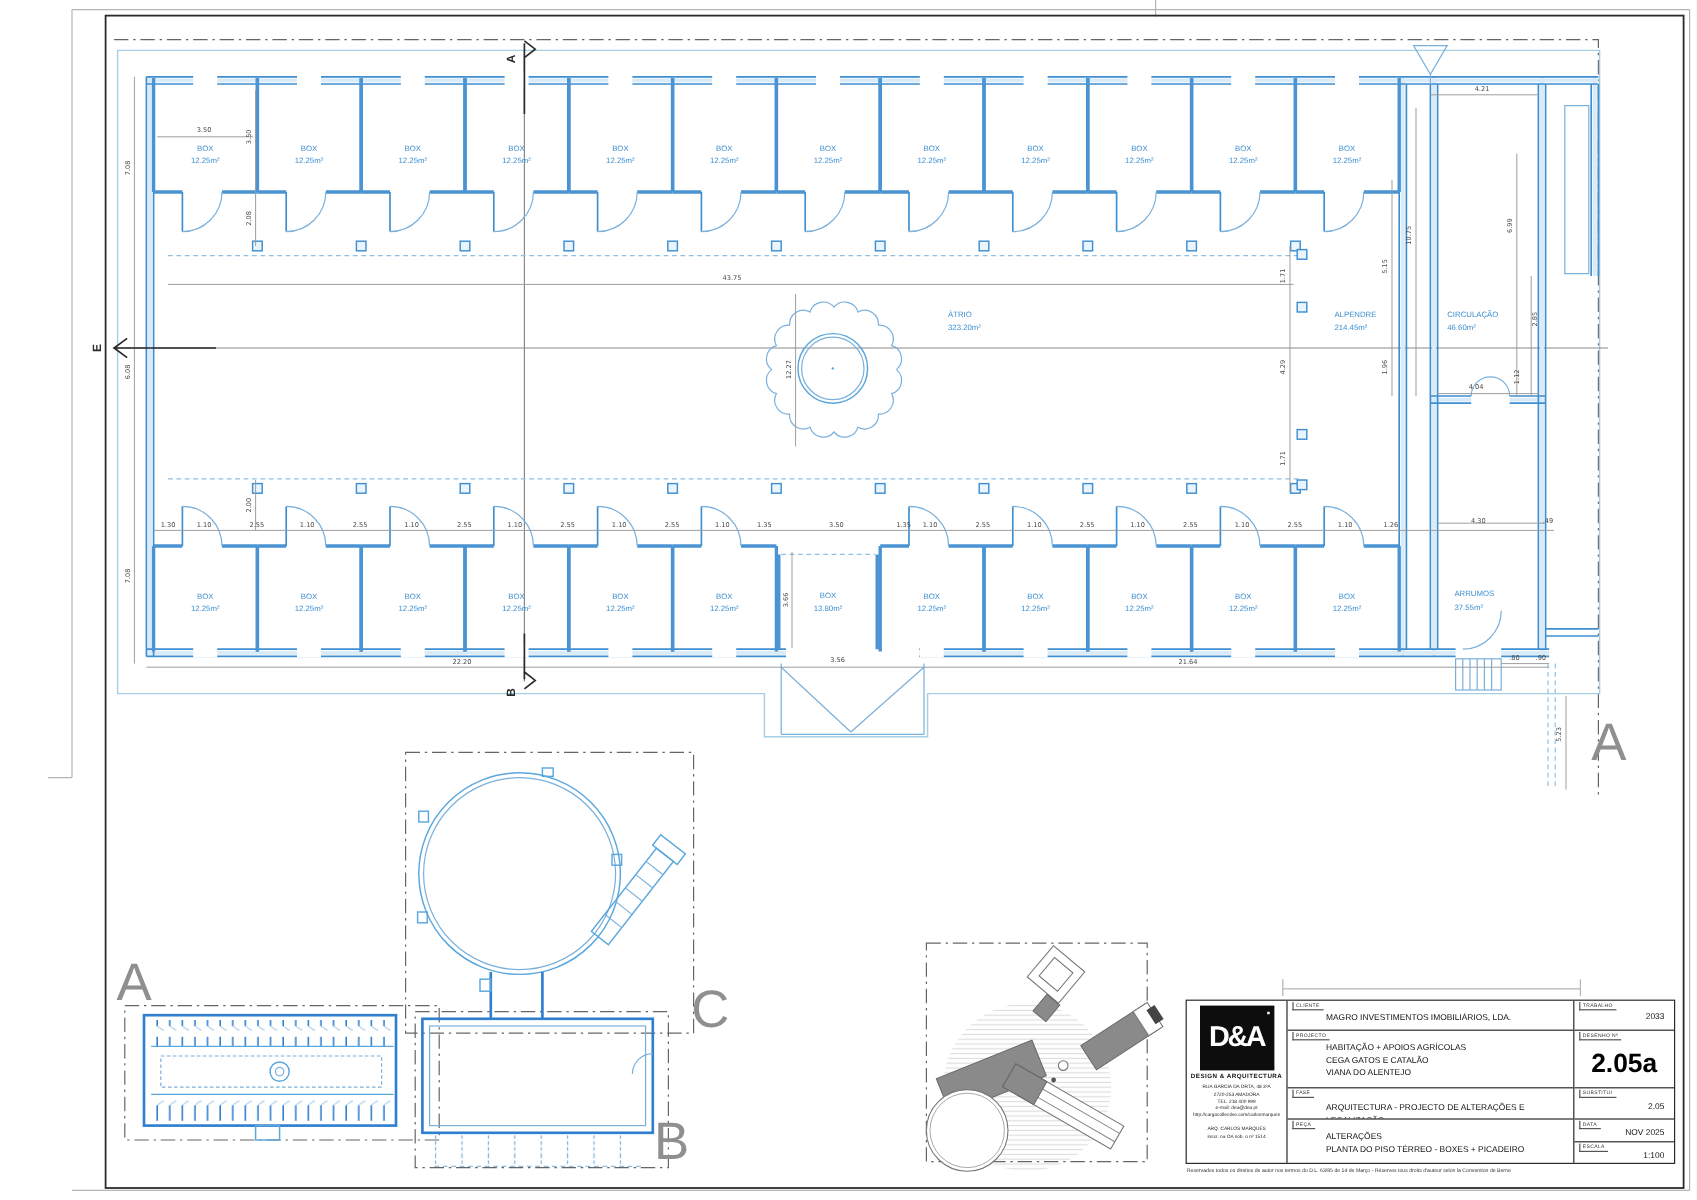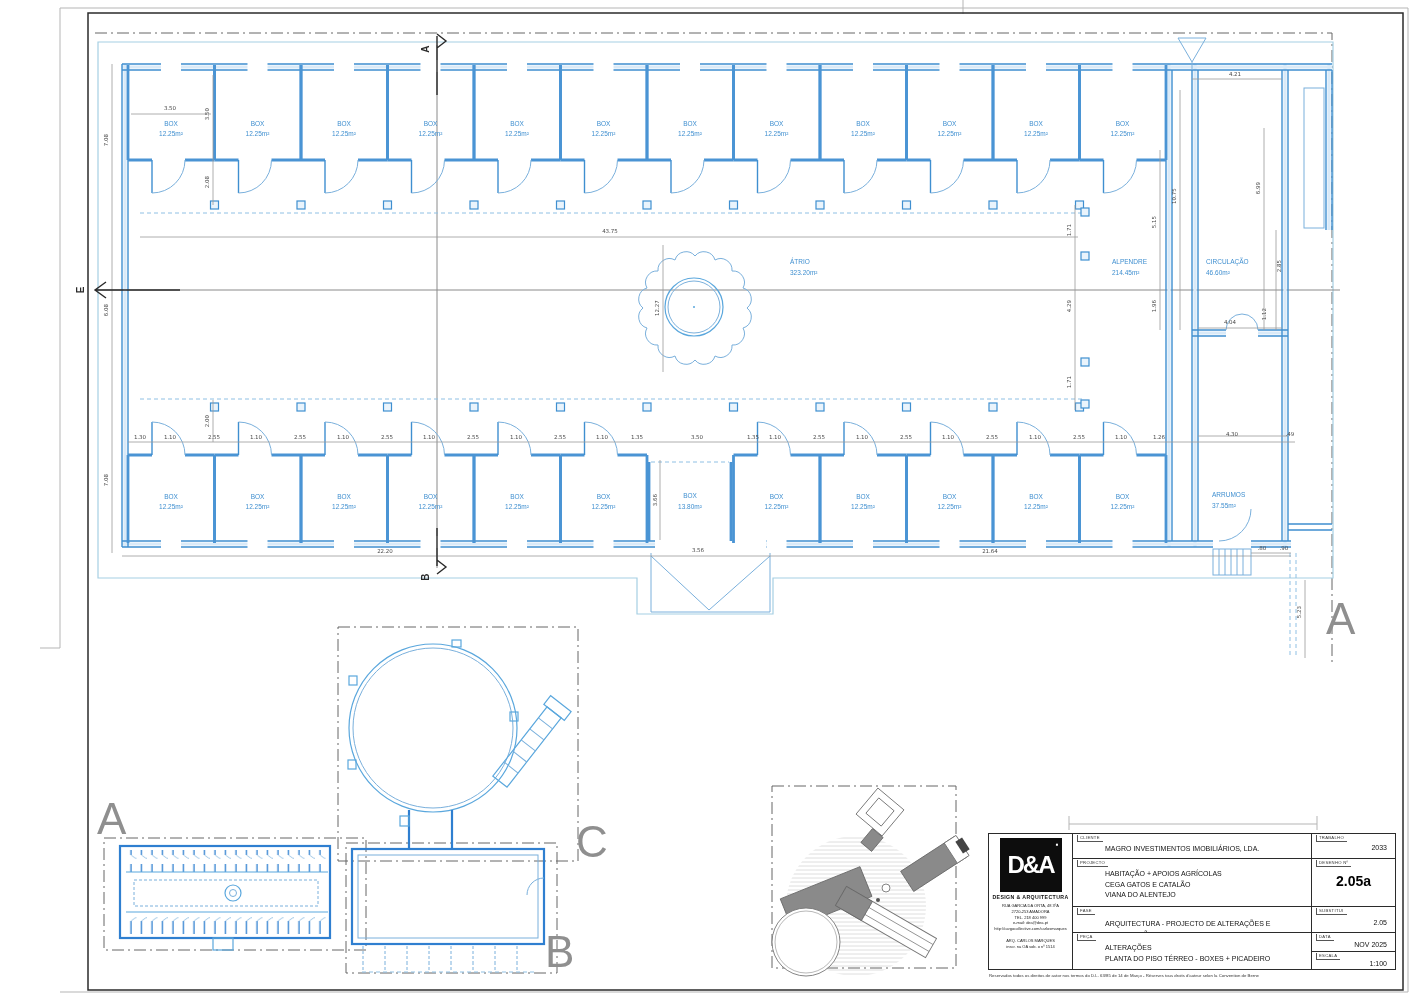--- a/index.html
+++ b/index.html
@@ -37,21 +37,21 @@
           border:1.3px solid #2b2b2b;display:flex;background:#fff;box-sizing:border-box;}
   .tb-left{width:84px;border-right:1px solid #2b2b2b;box-sizing:border-box;text-align:center;}
   .tb-main{flex:1;display:flex;flex-direction:column;box-sizing:border-box;}
   .tb-right{width:84px;border-left:1px solid #2b2b2b;display:flex;flex-direction:column;box-sizing:border-box;}
   .row{box-sizing:border-box;border-bottom:1px solid #2b2b2b;position:relative;padding:1px 4px;overflow:hidden;}
   .row:last-child{border-bottom:none}
   .tag{display:block;font-size:4.2px;color:#333;letter-spacing:.3px;border-left:1px solid #555;
        border-bottom:1px solid #555;width:max-content;padding:0 3px 1px 2px;}
   .val{font-size:7px;color:#111;margin-left:28px;margin-top:2px;line-height:1.5;}
   .valr{font-size:7px;color:#111;text-align:right;margin-top:2px;padding-right:4px;}
-  .valbig{font-size:14px;font-weight:700;color:#000;text-align:center;margin-top:6px;
+  .valbig{font-size:22px;font-weight:700;color:#000;text-align:center;margin-top:6px;
           font-family:"Liberation Sans",sans-serif;}
   .logo{width:62px;height:54px;background:#0d0d0d;margin:4px auto 2px auto;color:#fff;
         display:flex;align-items:center;justify-content:center;position:relative;}
   .logo .lg{font-size:24px;font-weight:800;letter-spacing:-2px;}
   .logo .lgdot{position:absolute;right:3px;top:2px;font-size:8px;color:#fff;}
   .firmname{font-size:5.2px;font-weight:700;letter-spacing:.4px;color:#111;margin-top:2px;}
   .firmaddr{font-size:4px;color:#222;line-height:1.45;margin-top:3px;}
   .firmarch{font-size:4px;color:#222;line-height:1.45;margin-top:6px;}
   .tb-copy{position:absolute;left:989px;top:973px;width:420px;font-size:4.3px;color:#333;}
 </style>

